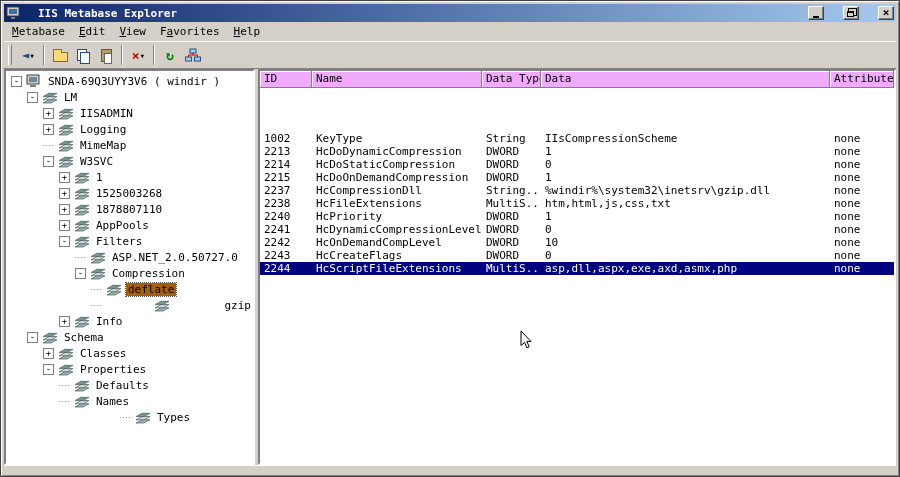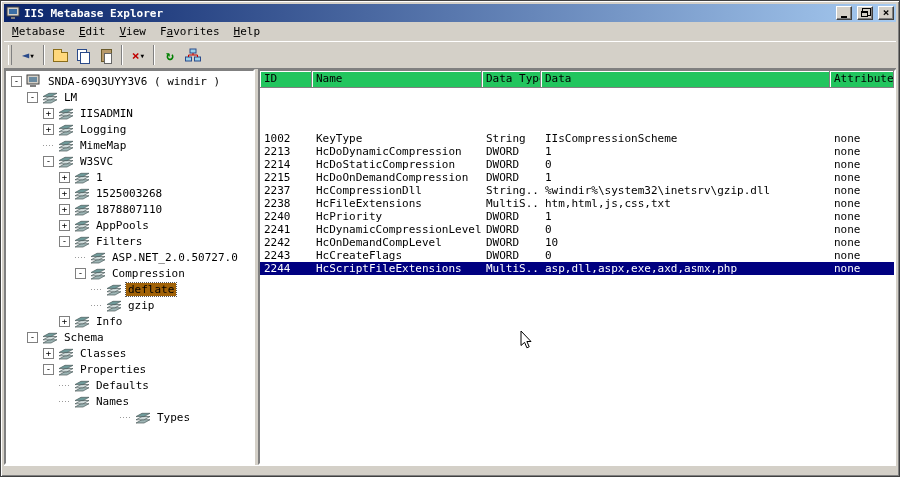--- a/index.html
+++ b/index.html
@@ -18,21 +18,21 @@
     box-shadow: inset 1px 1px 0 #ffffff, inset -1px -1px 0 #808080;
     padding: 3px;
     display: flex; flex-direction: column;
   }
   
   .titlebar {
     height: 18px; flex: 0 0 18px;
     background: linear-gradient(90deg, #0a246a, #a6caf0);
     display: flex; align-items: center;
     color: #fff; font-weight: bold;
-    padding: 0 2px; gap: 4px;
+    padding: 0 2px; gap: 18px;
   }
   .title-icon { width: 14px; height: 14px; display: inline-flex; }
   .title-text { flex: 1; white-space: nowrap; overflow: hidden; }
   .winbtn {
     width: 16px; height: 14px; margin-left: 1px;
     background: #d4d0c8;
     border: 1px solid; border-color: #ffffff #404040 #404040 #ffffff;
     box-shadow: inset -1px -1px 0 #808080;
     display: inline-flex; align-items: center; justify-content: center;
     font-size: 9px; color: #000; line-height: 1; cursor: default;
@@ -97,21 +97,21 @@
     font-size: 9px; line-height: 8px; text-align: center;
     margin-right: 4px; color: #000;
   }
   .toggle.leaf { border: none; background: repeating-linear-gradient(90deg,#9a9a9a 0 1px,transparent 1px 3px) center / 100% 1px no-repeat; }
   .node-icon { width: 17px; flex: 0 0 17px; display: inline-flex; margin-right: 3px; }
   .tlabel { padding: 0 2px; }
   .tree-sel { background: #a16207; outline: 1px dotted #555; }
   
   .table-header { display: flex; flex: 0 0 17px; height: 17px; }
   .hcell {
-    background: #22c55e;
+    background: #f0abfc;
     border-right: 1px solid #808080; border-bottom: 1px solid #808080;
     box-shadow: inset 1px 1px 0 #ffffff;
     padding: 1px 4px; white-space: nowrap; overflow: hidden; cursor: default;
   }
   .table-body { flex: 1; overflow: hidden; margin-top: 44px; }
   .trow { display: flex; height: 13px; line-height: 13px; cursor: default; }
   .cell { padding: 0 4px; white-space: nowrap; overflow: hidden; }
   .trow.selected { background: #000080; color: #fff; }
   .c0 { width: 52px;  flex: 0 0 52px; }
   .c1 { width: 170px; flex: 0 0 170px; }
@@ -354,21 +354,21 @@
 
     <span class="node-icon">
       <svg width="17" height="13" viewBox="0 0 17 13">
         <path d="M1 12 L9 12 L15 8.7 L7 8.7 Z" fill="#9fb6b6" stroke="#4a5a5a" stroke-width="0.7"></path>
         <path d="M1 8.8 L9 8.8 L15 5.5 L7 5.5 Z" fill="#cfdada" stroke="#4a5a5a" stroke-width="0.7"></path>
         <path d="M1 5.6 L9 5.6 L15 2.3 L7 2.3 Z" fill="#6f9a9a" stroke="#4a5a5a" stroke-width="0.7"></path>
       </svg>
     </span>
     <span class="tlabel tree-sel">deflate</span>
   </div>
-        <div class="tree-row" style="padding-left: 85px;">
+        <div class="tree-row" style="padding-left: 85px; justify-content: space-between;">
     <span class="toggle leaf"></span>
 
     <span class="node-icon">
       <svg width="17" height="13" viewBox="0 0 17 13">
         <path d="M1 12 L9 12 L15 8.7 L7 8.7 Z" fill="#9fb6b6" stroke="#4a5a5a" stroke-width="0.7"></path>
         <path d="M1 8.8 L9 8.8 L15 5.5 L7 5.5 Z" fill="#cfdada" stroke="#4a5a5a" stroke-width="0.7"></path>
         <path d="M1 5.6 L9 5.6 L15 2.3 L7 2.3 Z" fill="#6f9a9a" stroke="#4a5a5a" stroke-width="0.7"></path>
       </svg>
     </span>
     <span class="tlabel">gzip</span>

